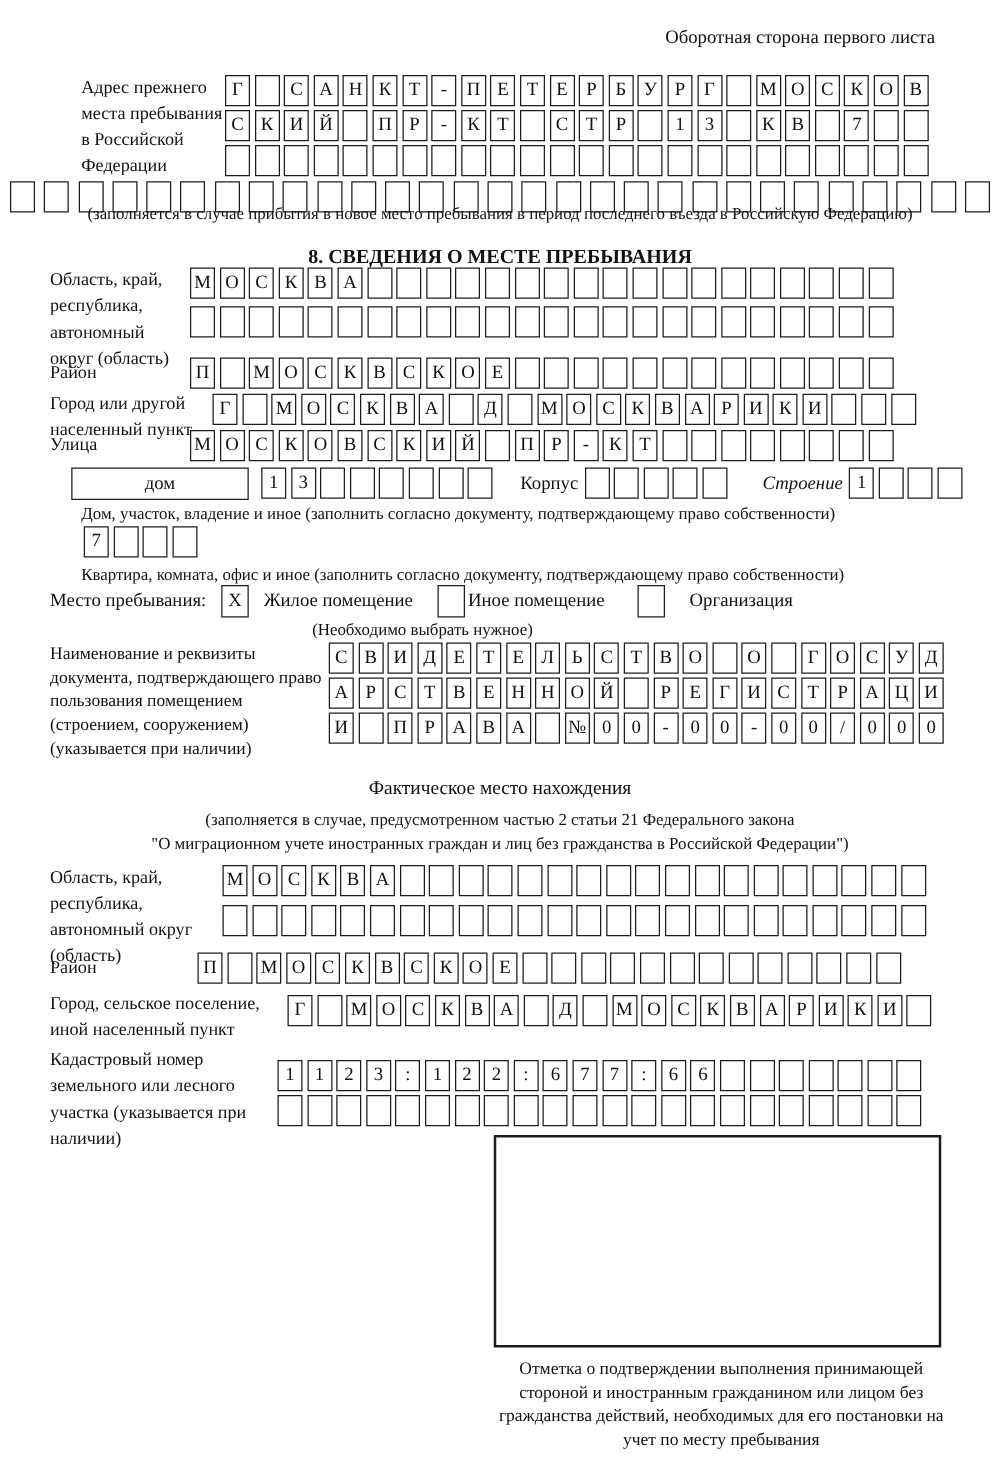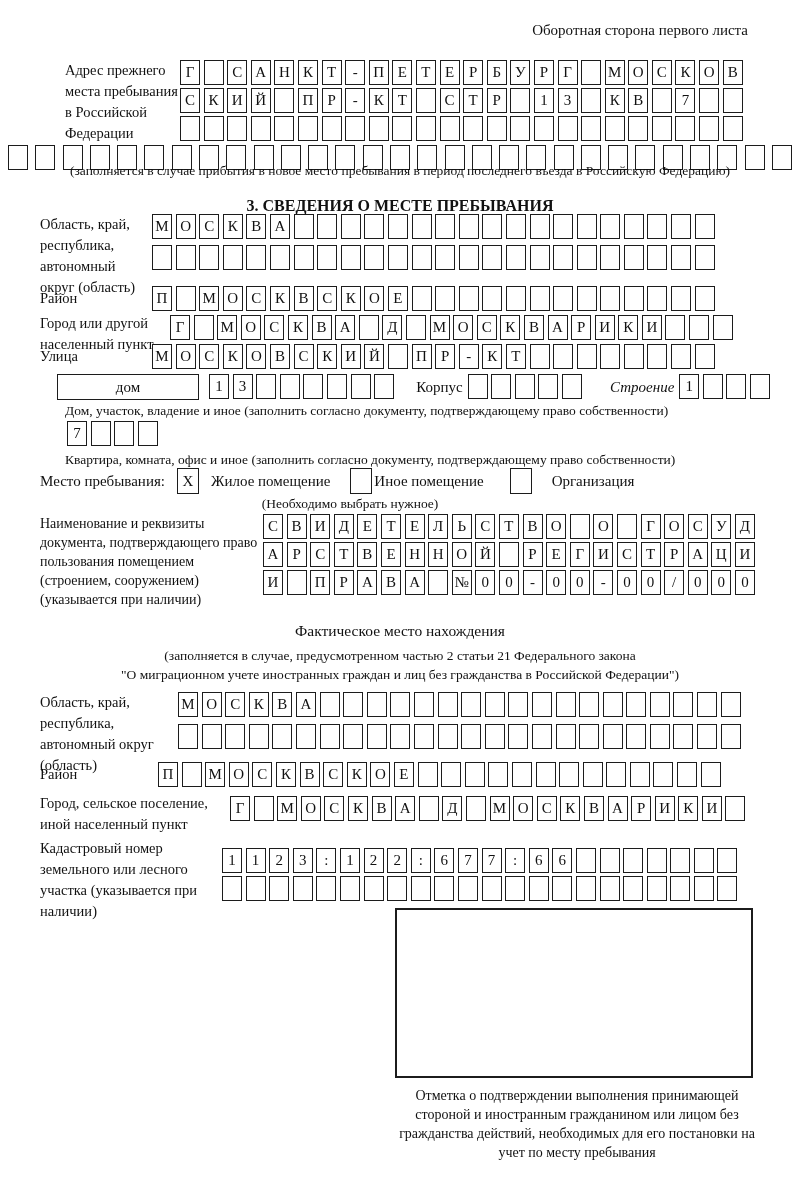--- a/index.html
+++ b/index.html
@@ -135,21 +135,21 @@
     <div class="cell"></div>
     <div class="cell"></div>
     <div class="cell"></div>
     <div class="cell"></div>
     <div class="cell"></div>
     <div class="cell"></div>
     <div class="cell"></div>
   </div>
 <div class="abs note center" style="top:163px;">(заполняется в случае прибытия в новое место пребывания в период последнего въезда в Российскую Федерацию)</div>
 
-<div class="abs sec-title center" style="top:197px;">3. СВЕДЕНИЯ О МЕСТЕ ПРЕБЫВАНИЯ</div>
+<div class="abs sec-title center" style="top:197px;">8. СВЕДЕНИЯ О МЕСТЕ ПРЕБЫВАНИЯ</div>
 
 <div class="abs flabel" style="top:214px;left:40px;width:112px;">Область, край, республика, автономный округ (область)</div>
 <div class="abs cells vgap" style="top:214px;left:152px;gap:6px;">
   <div class="cells">
       <div class="cell">М</div>
       <div class="cell">О</div>
       <div class="cell">С</div>
       <div class="cell">К</div>
       <div class="cell">В</div>
       <div class="cell">А</div>
@@ -326,21 +326,21 @@
 
 <div class="abs hrow" style="top:468px;left:40px;">
   <span class="inline-label">Место пребывания:</span>
   <div class="cb" style="margin-left:12px;">X</div>
   <span class="inline-label" style="margin-left:12px;">Жилое помещение</span>
   <div class="cb" style="margin-left:20px;"></div>
   <span class="inline-label" style="margin-left:2px;">Иное помещение</span>
   <div class="cb" style="margin-left:26px;"></div>
   <span class="inline-label" style="margin-left:20px;">Организация</span>
 </div>
-<div class="abs note" style="top:496px;left:150px;width:400px;text-align:center;">(Необходимо выбрать нужное)</div>
+<div class="abs note" style="top:496px;left:138px;width:400px;text-align:center;">(Необходимо выбрать нужное)</div>
 
 <div class="abs flabel tight" style="top:514px;left:40px;width:220px;line-height:19px;">Наименование и реквизиты документа, подтверждающего право пользования помещением (строением, сооружением) (указывается при наличии)</div>
 <div class="abs cells vgap" style="top:514px;left:263px;">
   <div class="cells">
       <div class="cell">С</div>
       <div class="cell">В</div>
       <div class="cell">И</div>
       <div class="cell">Д</div>
       <div class="cell">Е</div>
       <div class="cell">Т</div>

